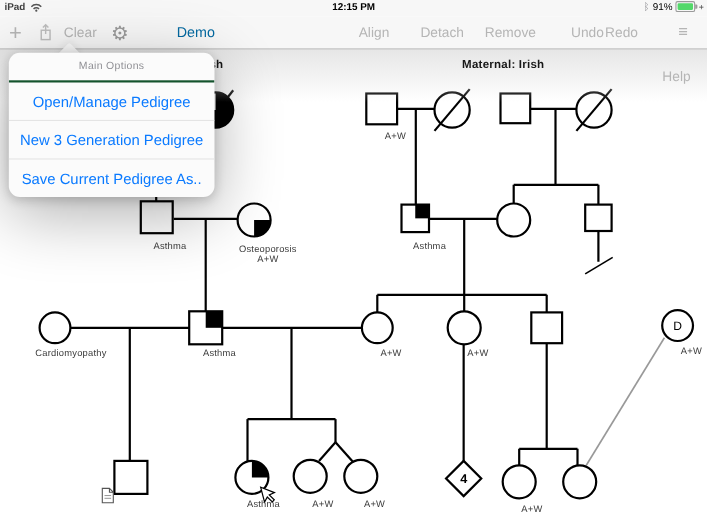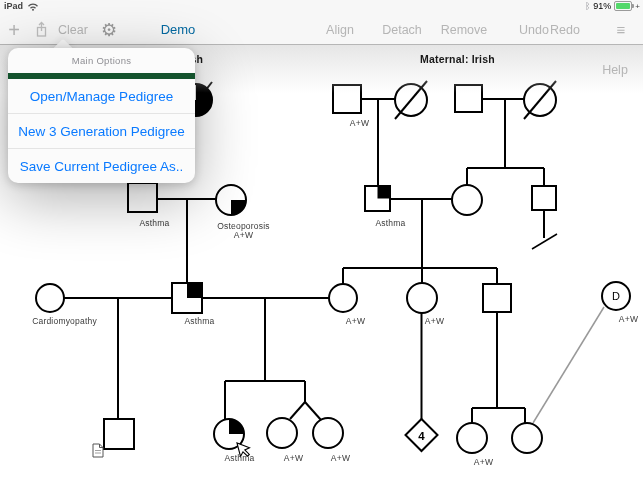--- a/index.html
+++ b/index.html
@@ -32,21 +32,21 @@
   .lbl{position:absolute;z-index:3;transform:translateX(-50%);font-size:8.5px;color:#3b3b3b;
        white-space:nowrap;letter-spacing:.2px;padding-left:25px;}
   .heading{font-size:10.5px;font-weight:bold;color:#181818;letter-spacing:.2px;}
   
   .popover{position:absolute;left:8px;top:48px;width:187px;z-index:10;}
   .pop-arrow{position:absolute;left:47px;top:-6px;width:16px;height:16px;background:#fbfbfb;
              transform:rotate(45deg);border-radius:2px;box-shadow:-2px -2px 6px rgba(0,0,0,.06);}
   .pop-panel{position:relative;background:#fbfbfb;border-radius:10px;overflow:hidden;
              box-shadow:0 15px 60px rgba(0,0,0,.32),0 2px 10px rgba(0,0,0,.18);}
   .pop-header{height:25px;display:flex;align-items:center;justify-content:center;
-              font-size:9.5px;color:#8f8f94;letter-spacing:.3px;border-bottom:6px solid #14532d;}
+              font-size:9.5px;color:#8f8f94;letter-spacing:.3px;border-bottom:2px solid #14532d;}
   .pop-item{height:34px;display:flex;align-items:center;justify-content:center;
             font-size:13.5px;color:#0a7aff;border-bottom:1px solid #e4e4e4;cursor:pointer;}
   .pop-item:last-child{border-bottom:none;}
 </style>
 </head>
 <body>
 
 <div class="screen">
 
   <svg class="canvas-svg" width="643" height="482" viewBox="0 0 643 482">
@@ -206,20 +206,21 @@
 
   <div class="statusbar">
     <div class="sb-left">
       <span>iPad</span>
       <svg width="12" height="9">
         <path d="M1.5,4.2 a6,6 0 0 1 9,0" stroke="#555" fill="none" stroke-width="1.3"></path>
         <path d="M3.5,6.2 a3.4,3.4 0 0 1 5,0" stroke="#555" fill="none" stroke-width="1.3"></path>
         <circle cx="6" cy="7.7" r="1" fill="#555"></circle>
       </svg>
     </div>
+    <div class="sb-time">12:15 PM</div>
     <div class="sb-right">
       <span class="bt">ᛒ</span>
       <span>91%</span>
       <span class="battery">
           <span class="fill"></span>
           <span class="tip"></span>
         </span>
       <span class="charge">+</span>
     </div>
   </div>

